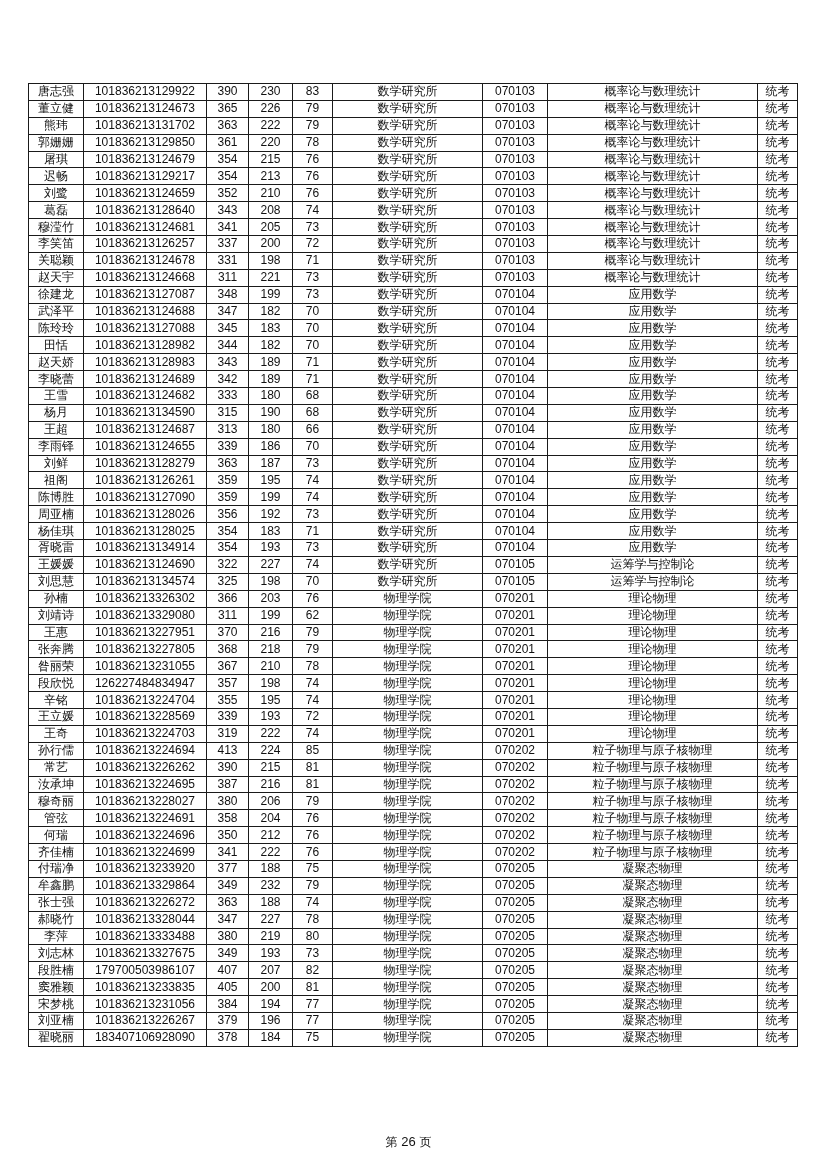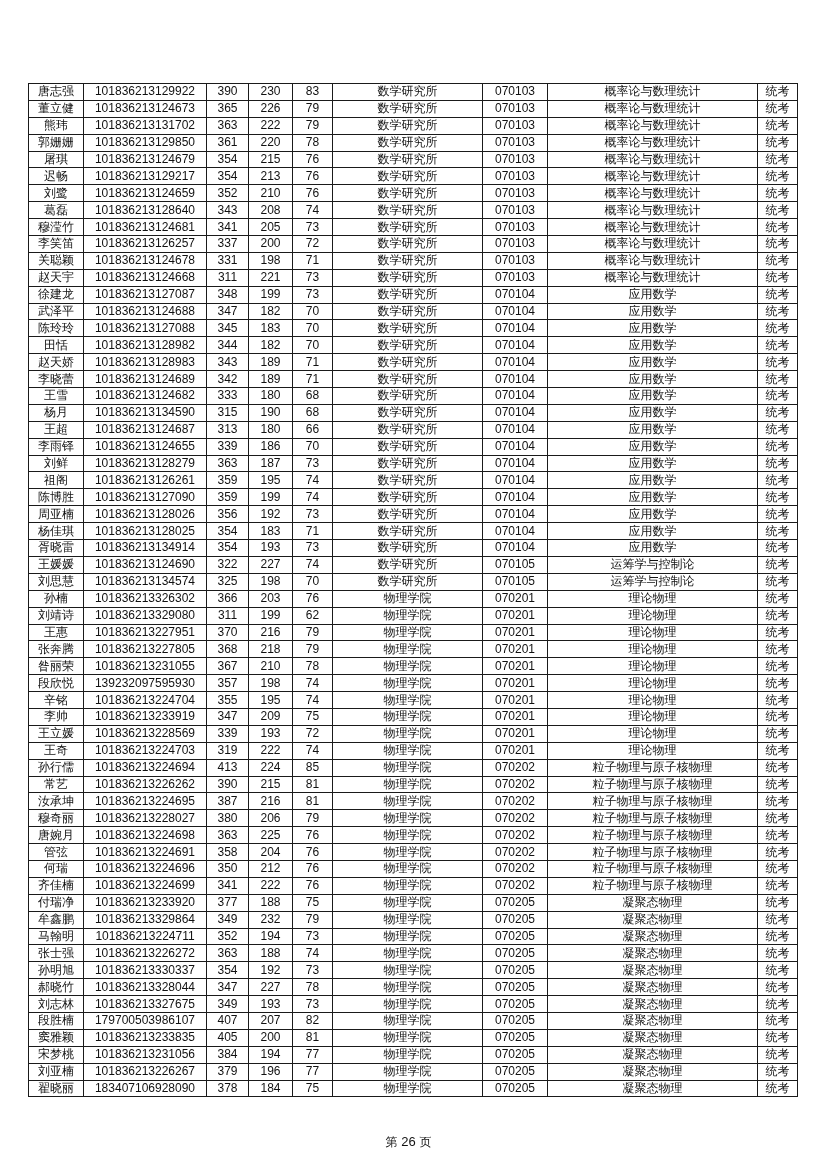--- a/index.html
+++ b/index.html
@@ -421,46 +421,35 @@
           <td class="num">367</td>
           <td class="num">210</td>
           <td class="num">78</td>
           <td class="dept">物理学院</td>
           <td class="num">070201</td>
           <td class="major">理论物理</td>
           <td class="type">统考</td>
         </tr>
         <tr>
           <td class="name">段欣悦</td>
-          <td class="num">139232097595930</td>
+          <td class="num">126227484834947</td>
           <td class="num">357</td>
           <td class="num">198</td>
           <td class="num">74</td>
           <td class="dept">物理学院</td>
           <td class="num">070201</td>
           <td class="major">理论物理</td>
           <td class="type">统考</td>
         </tr>
         <tr>
           <td class="name">辛铭</td>
           <td class="num">101836213224704</td>
           <td class="num">355</td>
           <td class="num">195</td>
           <td class="num">74</td>
-          <td class="dept">物理学院</td>
-          <td class="num">070201</td>
-          <td class="major">理论物理</td>
-          <td class="type">统考</td>
-        </tr>
-        <tr>
-          <td class="name">李帅</td>
-          <td class="num">101836213233919</td>
-          <td class="num">347</td>
-          <td class="num">209</td>
-          <td class="num">75</td>
           <td class="dept">物理学院</td>
           <td class="num">070201</td>
           <td class="major">理论物理</td>
           <td class="type">统考</td>
         </tr>
         <tr>
           <td class="name">王立媛</td>
           <td class="num">101836213228569</td>
           <td class="num">339</td>
           <td class="num">193</td>
@@ -519,31 +508,20 @@
           <td class="num">101836213228027</td>
           <td class="num">380</td>
           <td class="num">206</td>
           <td class="num">79</td>
           <td class="dept">物理学院</td>
           <td class="num">070202</td>
           <td class="major">粒子物理与原子核物理</td>
           <td class="type">统考</td>
         </tr>
         <tr>
-          <td class="name">唐婉月</td>
-          <td class="num">101836213224698</td>
-          <td class="num">363</td>
-          <td class="num">225</td>
-          <td class="num">76</td>
-          <td class="dept">物理学院</td>
-          <td class="num">070202</td>
-          <td class="major">粒子物理与原子核物理</td>
-          <td class="type">统考</td>
-        </tr>
-        <tr>
           <td class="name">管弦</td>
           <td class="num">101836213224691</td>
           <td class="num">358</td>
           <td class="num">204</td>
           <td class="num">76</td>
           <td class="dept">物理学院</td>
           <td class="num">070202</td>
           <td class="major">粒子物理与原子核物理</td>
           <td class="type">统考</td>
         </tr>
@@ -585,58 +563,47 @@
           <td class="num">101836213329864</td>
           <td class="num">349</td>
           <td class="num">232</td>
           <td class="num">79</td>
           <td class="dept">物理学院</td>
           <td class="num">070205</td>
           <td class="major">凝聚态物理</td>
           <td class="type">统考</td>
         </tr>
         <tr>
-          <td class="name">马翰明</td>
-          <td class="num">101836213224711</td>
-          <td class="num">352</td>
-          <td class="num">194</td>
-          <td class="num">73</td>
-          <td class="dept">物理学院</td>
-          <td class="num">070205</td>
-          <td class="major">凝聚态物理</td>
-          <td class="type">统考</td>
-        </tr>
-        <tr>
           <td class="name">张士强</td>
           <td class="num">101836213226272</td>
           <td class="num">363</td>
           <td class="num">188</td>
           <td class="num">74</td>
-          <td class="dept">物理学院</td>
-          <td class="num">070205</td>
-          <td class="major">凝聚态物理</td>
-          <td class="type">统考</td>
-        </tr>
-        <tr>
-          <td class="name">孙明旭</td>
-          <td class="num">101836213330337</td>
-          <td class="num">354</td>
-          <td class="num">192</td>
-          <td class="num">73</td>
           <td class="dept">物理学院</td>
           <td class="num">070205</td>
           <td class="major">凝聚态物理</td>
           <td class="type">统考</td>
         </tr>
         <tr>
           <td class="name">郝晓竹</td>
           <td class="num">101836213328044</td>
           <td class="num">347</td>
           <td class="num">227</td>
           <td class="num">78</td>
+          <td class="dept">物理学院</td>
+          <td class="num">070205</td>
+          <td class="major">凝聚态物理</td>
+          <td class="type">统考</td>
+        </tr>
+        <tr>
+          <td class="name">李萍</td>
+          <td class="num">101836213333488</td>
+          <td class="num">380</td>
+          <td class="num">219</td>
+          <td class="num">80</td>
           <td class="dept">物理学院</td>
           <td class="num">070205</td>
           <td class="major">凝聚态物理</td>
           <td class="type">统考</td>
         </tr>
         <tr>
           <td class="name">刘志林</td>
           <td class="num">101836213327675</td>
           <td class="num">349</td>
           <td class="num">193</td>

